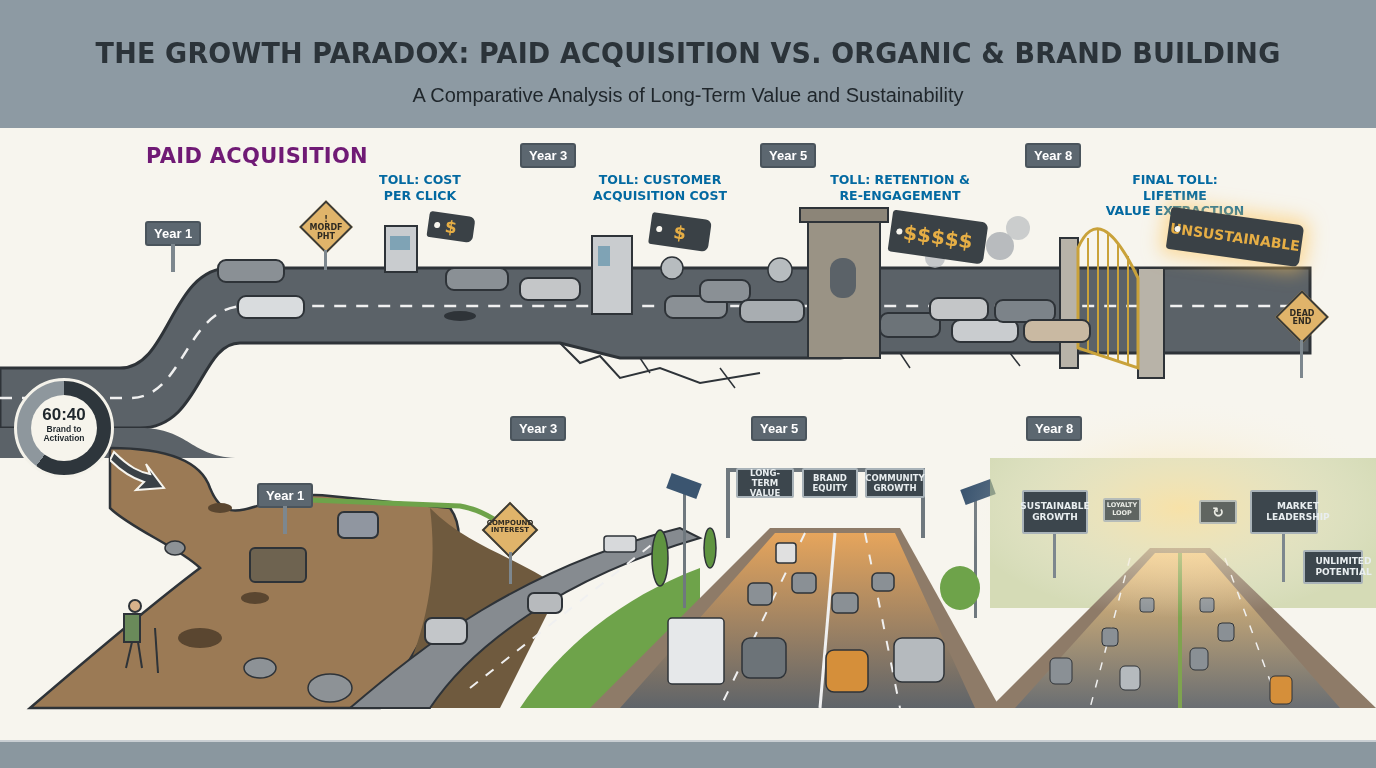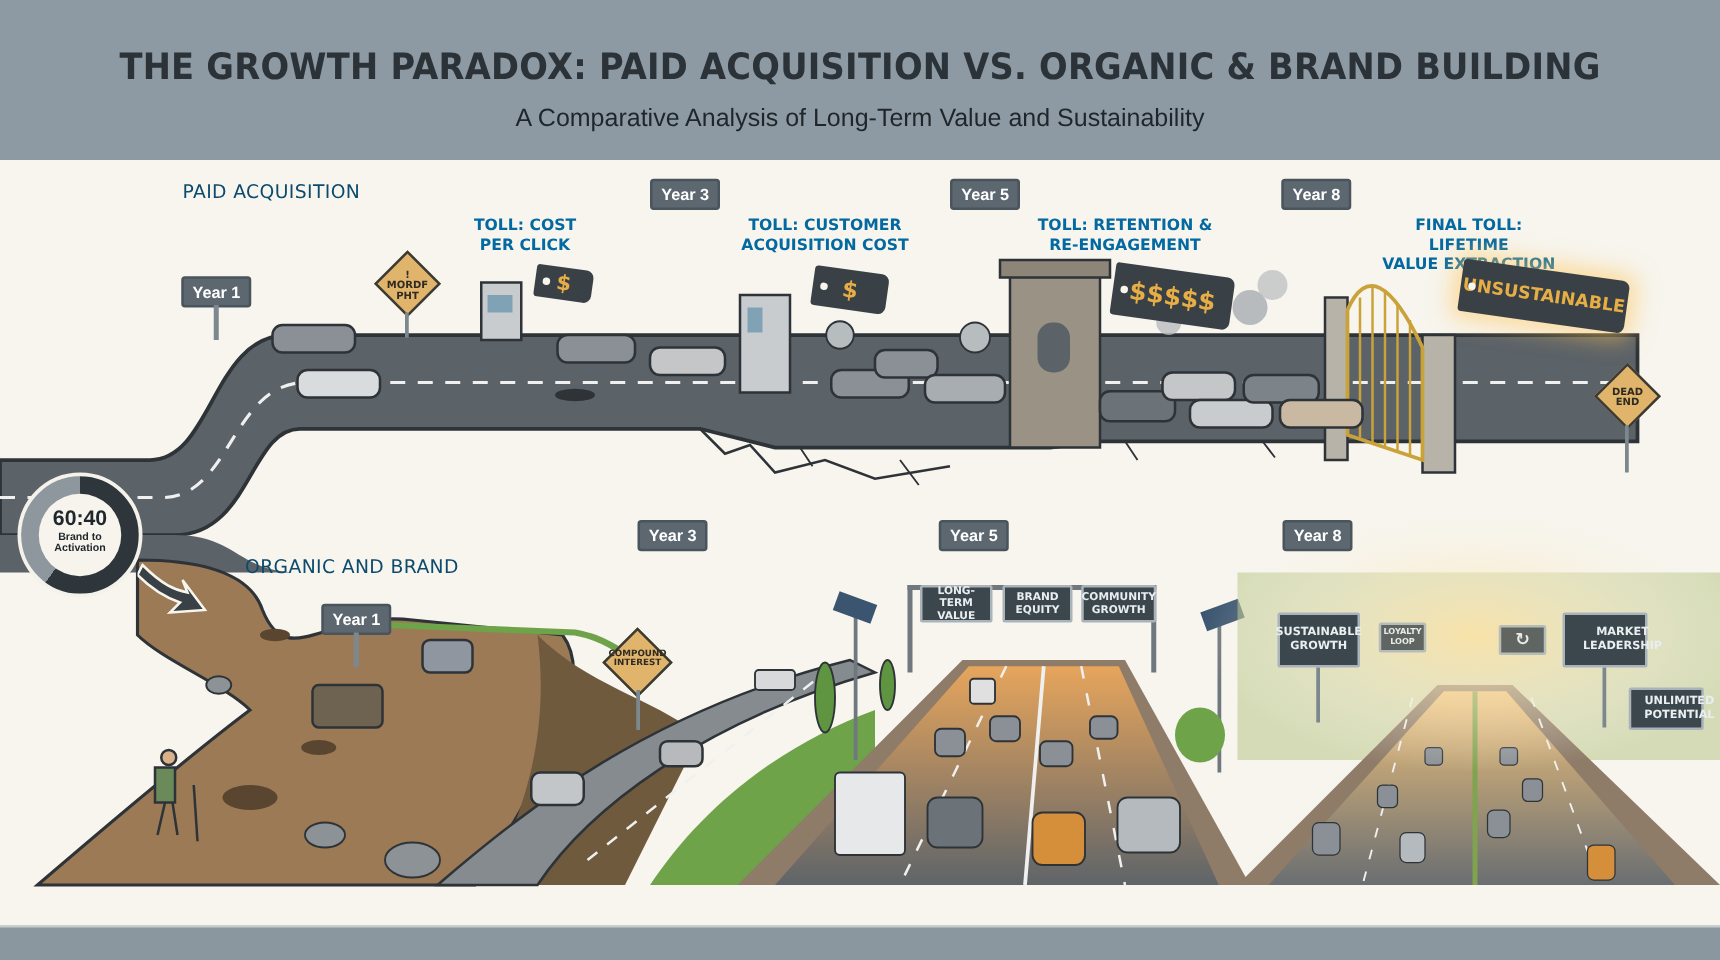--- a/index.html
+++ b/index.html
@@ -23,22 +23,22 @@
   .canvas {
     position: absolute; left: 0; top: 128px; width: 1376px; height: 612px;
     background: #f7f5ee; overflow: hidden;
   }
   .footer {
     position: absolute; left: 0; top: 740px; width: 1376px; height: 28px;
     background: #8a979f; border-top: 2px solid #c9ced2;
   }
 
   .section-label {
-    position: absolute; font-family: "DejaVu Sans", sans-serif; font-weight: normal;
-    color: #0c4a6e; font-size: 15px; letter-spacing: 0.3px;
+    position: absolute; font-family: "DejaVu Sans", sans-serif; font-weight: bold;
+    color: #701a75; font-size: 21px; letter-spacing: 0.3px;
   }
 
   .year-sign {
     position: absolute; background: #5c6770; color: #fff; font-weight: bold;
     font-size: 13px; padding: 3px 7px; border-radius: 3px; border: 2px solid #4a545c;
     white-space: nowrap;
   }
   .year-sign.post::after {
     content: ""; position: absolute; left: 50%; top: 100%; width: 4px; height: 28px;
     margin-left: -2px; background: #7d878e;
@@ -257,21 +257,20 @@
       </linearGradient>
       <radialGradient id="sunGlow" cx="0.5" cy="0.5" r="0.5">
         <stop offset="0" stop-color="#fbe2a6" stop-opacity="0.9"></stop>
           <stop offset="1" stop-color="#f7f5ee" stop-opacity="0"></stop>
       </radialGradient>
     </defs>
     <ellipse cx="1180" cy="380" rx="220" ry="110" fill="url(#sunGlow)"></ellipse>
   </svg>
 
   <div class="section-label" style="left:146px; top:16px;">PAID ACQUISITION</div>
-  <div class="section-label" style="left:196px; top:316px;">ORGANIC AND BRAND</div>
 
   <div class="ratio-dial">
     <div class="ratio-inner">
       <span class="ratio-value">60:40</span>
       <span class="ratio-caption">Brand to</span>
       <span class="ratio-caption">Activation</span>
     </div>
   </div>
   <svg style="position:absolute; left:110px; top:320px;" width="60" height="50">
     <path d="M4,4 C20,20 30,24 40,26 L36,16 L54,40 L26,42 L34,34 C22,30 12,24 0,12 Z" fill="#3a4146" stroke="#f7f5ee" stroke-width="2"></path>

